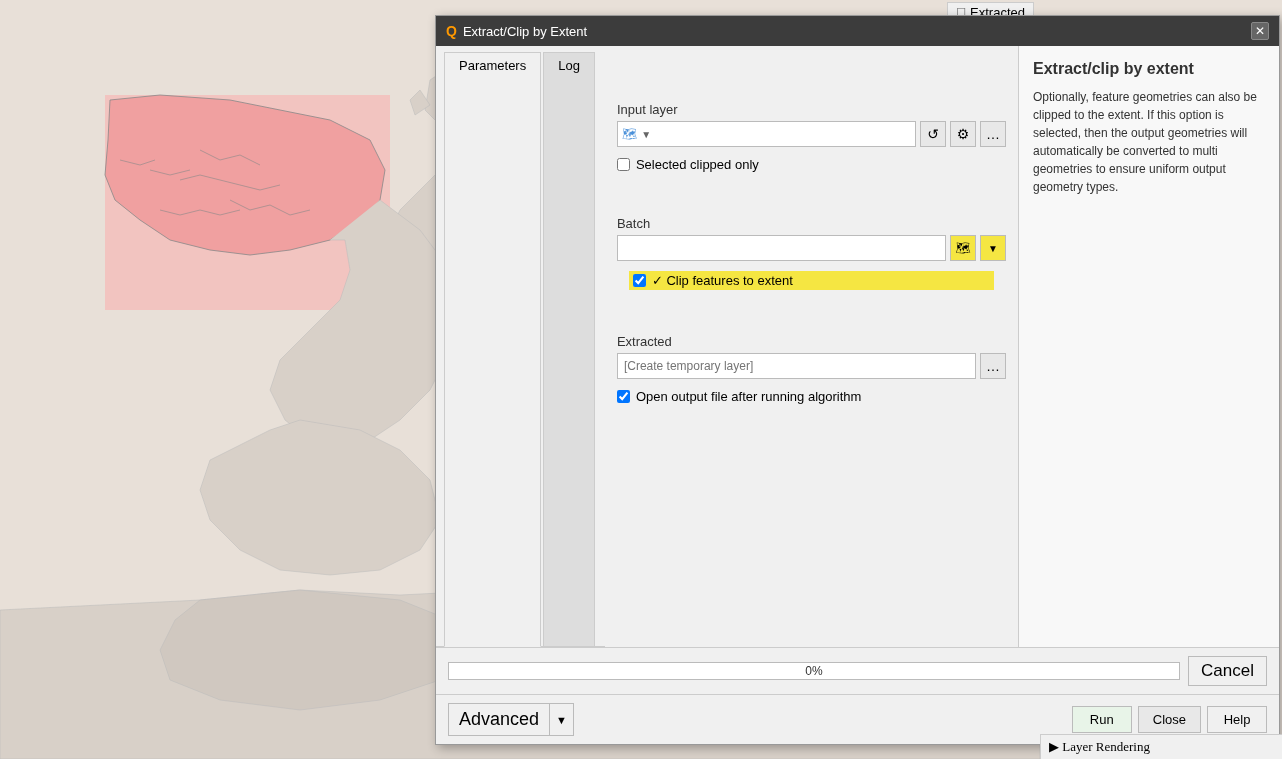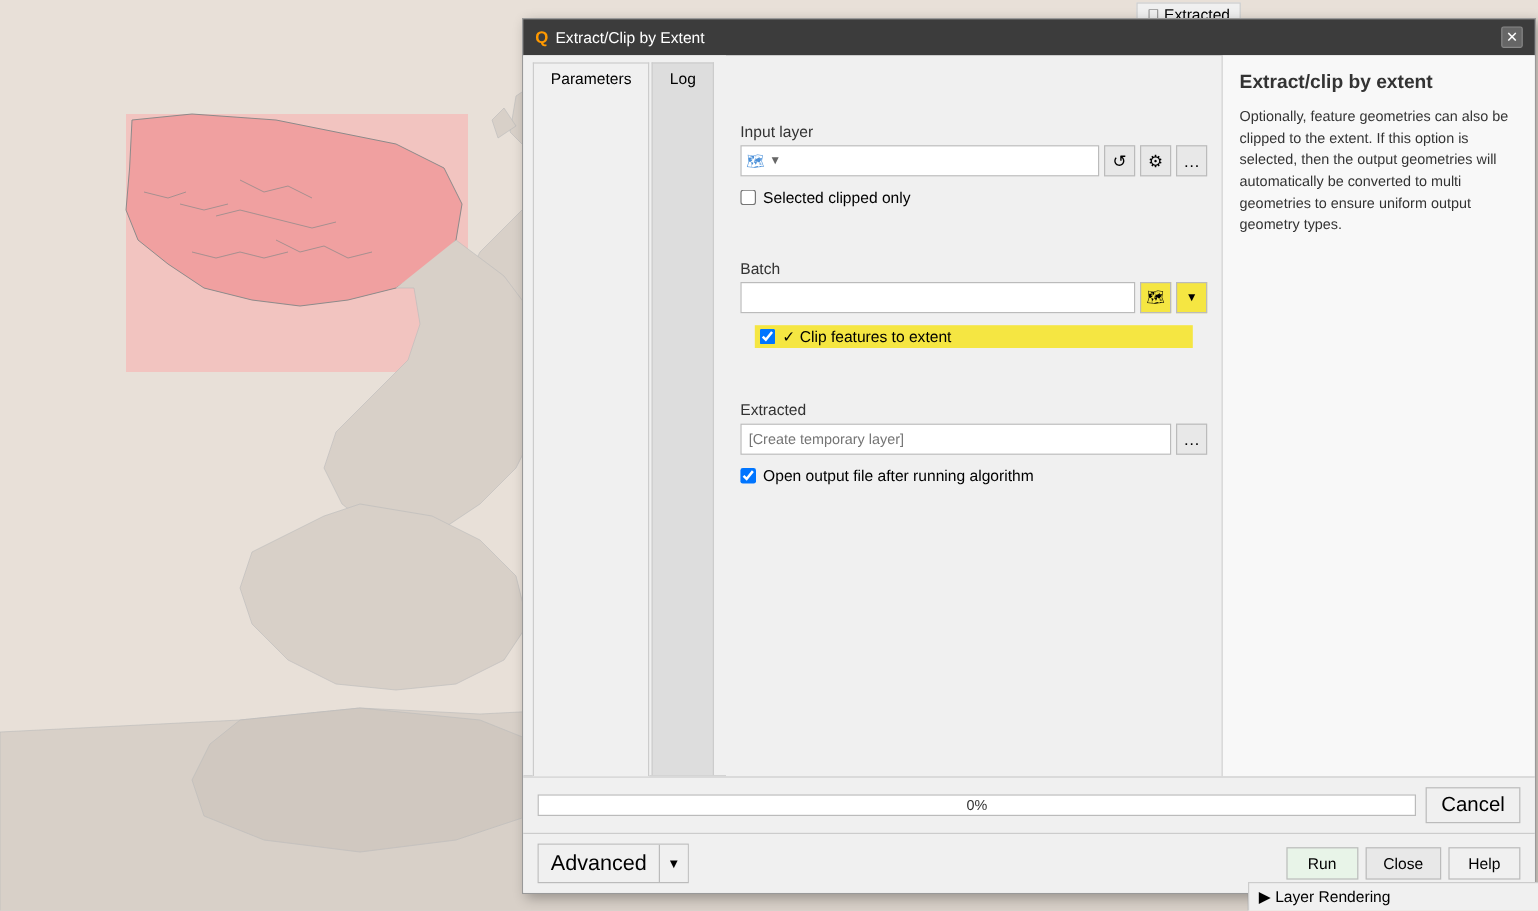--- a/index.html
+++ b/index.html
@@ -324,20 +324,21 @@
       right: 0;
       width: 242px;
       background: #f0f0f0;
       border-top: 1px solid #ccc;
       border-left: 1px solid #ccc;
       padding: 4px 8px;
       font-size: 13px;
       display: flex;
       align-items: center;
       gap: 6px;
+      font-family: Liberation Serif, serif;
     }
 
     
     .extracted-label-top {
       position: absolute;
       top: 2px;
       right: 248px;
       background: #f0f0f0;
       border: 1px solid #ccc;
       padding: 2px 8px;

